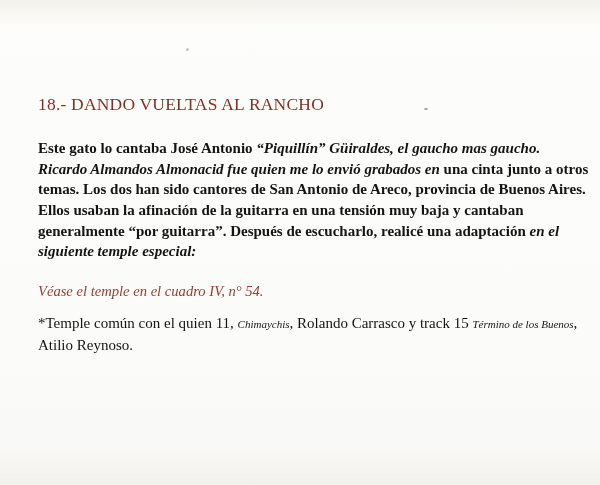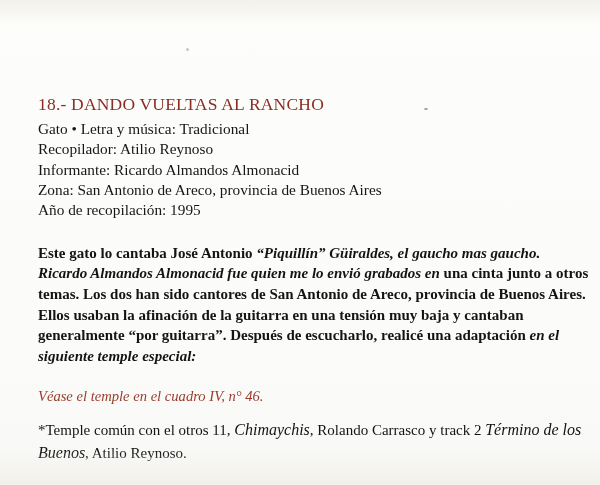--- a/index.html
+++ b/index.html
@@ -93,46 +93,39 @@
     line-height: 1.3;
   }
 
   .footnote {
     font-size: 15px;
     line-height: 1.45;
     margin: 12px 0 0 0;
     color: #141414;
   }
   .footnote .small-it {
-    font-size: 16px;
+    font-size: 11px;
     font-style: italic;
   }
 
   .inline { display: inline; }
 </style>
 </head>
 <body>
 
 <div class="page">
 
   <span class="speck speck-1"></span>
   <span class="speck speck-2"></span>
 
   <div class="content">
 
     <h1 class="title" style="color: rgb(138, 45, 36);">18.- DANDO VUELTAS AL RANCHO</h1>
 
-    <div class="meta">
-      <div>Gato • Letra y música: Tradicional</div>
-      <div>Recopilador: Atilio Reynoso</div>
-      <div>Informante: Ricardo Almandos Almonacid</div>
-      <div>Zona: San Antonio de Areco, provincia de Buenos Aires</div>
-      <div>Año de recopilación: 1995</div>
-    </div>
 
     <p class="body-para"><span class="inline">Este gato lo cantaba José Antonio </span><span class="inline it">“Piquillín” Güiraldes, el gaucho mas gaucho. Ricardo Almandos Almonacid fue quien me lo envió grabados en</span><span class="inline"> una cinta junto a otros temas. Los dos han sido cantores de San Antonio de Areco, provincia de Buenos Aires. Ellos usaban la afinación de la guitarra en una tensión muy baja y cantaban generalmente “por guitarra”. Después de escucharlo, realicé una adaptación </span><span class="inline it">en el siguiente temple especial:</span></p>
 
-    <p class="note-red">Véase el temple en el cuadro IV, n° 46.</p>
+    <p class="note-red">Véase el temple en el cuadro IV, n° 54.</p>
 
-    <p class="footnote"><span class="inline">*Temple común con el otros 11, </span><span class="inline small-it">Chimaychis</span><span class="inline">, Rolando Carrasco y track 2 </span><span class="inline small-it">Término de los Buenos</span><span class="inline">, Atilio Reynoso.</span></p>
+    <p class="footnote"><span class="inline">*Temple común con el quien 11, </span><span class="inline small-it">Chimaychis</span><span class="inline">, Rolando Carrasco y track 15 </span><span class="inline small-it">Término de los Buenos</span><span class="inline">, Atilio Reynoso.</span></p>
 
   </div>
 </div>
 
 </body></html>

